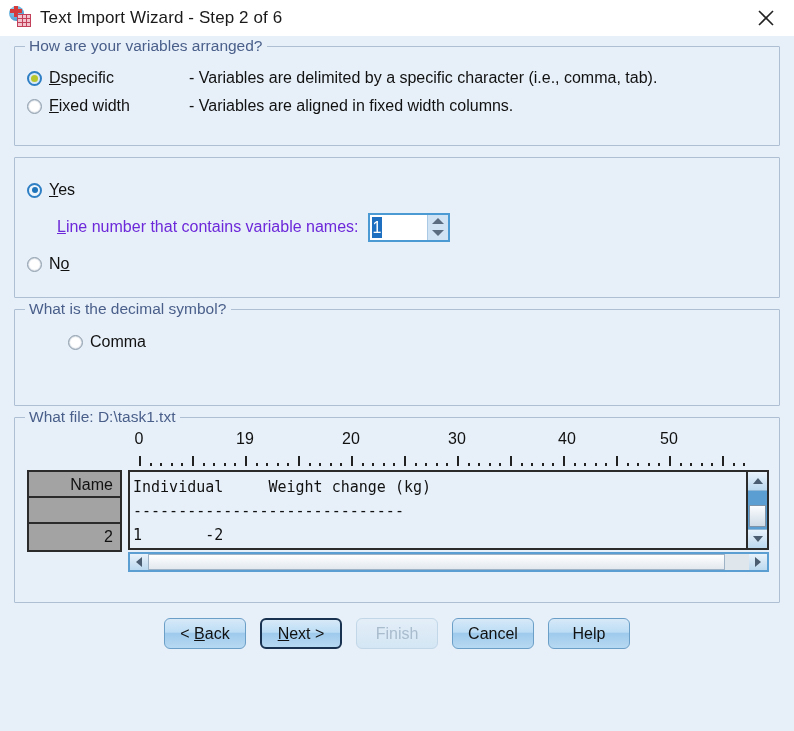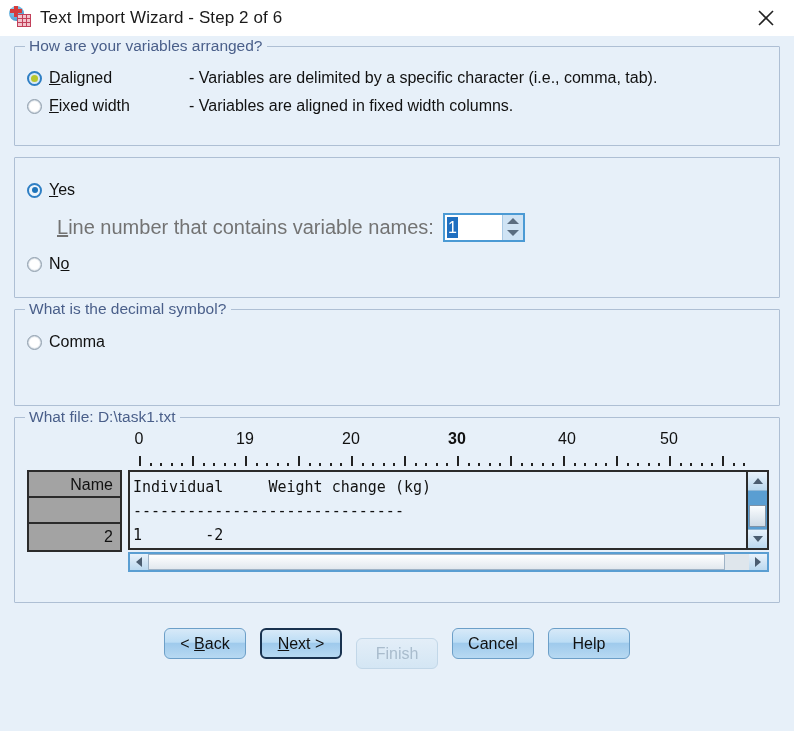--- a/index.html
+++ b/index.html
@@ -181,22 +181,22 @@
   
   .line-row {
     display: flex;
     align-items: center;
     height: 36px;
     padding-left: 30px;
     margin-top: 4px;
     margin-bottom: 4px;
   }
   .line-label {
-    font-size: 20px;
-    color: #737373;
+    font-size: 16px;
+    color: #6d28d9;
     margin-right: 9px;
     white-space: nowrap;
   }
   .spinner {
     display: flex;
     align-items: stretch;
     height: 29px;
     border: 2px solid #4b9ad4;
     background: #cfe3f4;
     box-sizing: border-box;
@@ -446,21 +446,20 @@
     white-space: nowrap;
   }
   .btn.focused {
     border: 2px solid #19324f;
   }
   .btn.disabled {
     color: #a9bccd;
     border: 1px solid #c2d7e8;
     background: linear-gradient(#e3eef8, #d4e6f4);
     cursor: default;
-    margin-top: 20px;
   }
   .btn u { text-decoration: underline; }
 </style>
 </head>
 <body>
 
 <div class="titlebar">
   <div class="app-icon">
     <span class="circle"></span>
     <span class="plus-h"></span>
@@ -483,21 +482,21 @@
 
 <div class="dialog">
 
   <div class="group" style="height:100px;">
     <div class="legend">How are your variables arranged?</div>
     <div class="group-inner">
       <div class="g1-row">
         <div class="g1-left">
           <div class="radio-row">
             <span class="radio on focus"></span>
-            <span class="radio-label"><u>D</u><span>aligned</span></span>
+            <span class="radio-label"><u>D</u><span>specific</span></span>
           </div>
         </div>
         <div class="desc">- Variables are delimited by a specific character (i.e., comma, tab).</div>
       </div>
       <div class="g1-row">
         <div class="g1-left">
           <div class="radio-row">
             <span class="radio off"></span>
             <span class="radio-label"><u>F</u><span>ixed width</span></span>
           </div>
@@ -531,40 +530,40 @@
         </div>
       </div>
 
       <div class="radio-row" style="height:30px;">
         <span class="radio off"></span>
         <span class="radio-label"><span>N</span><u>o</u></span>
       </div>
     </div>
   </div>
 
-  <div class="group" style="height:97px;">
+  <div class="group" style="height:97px;padding-left:41px;">
     <div class="legend">What is the decimal symbol?</div>
     <div class="group-inner">
       <div class="radio-row" style="height:30px;">
         <span class="radio off"></span>
         <span class="radio-label">Comma</span>
       </div>
     </div>
   </div>
 
   <div class="group preview-group" style="height:186px;">
     <div class="legend">What file:  D:\task1.txt</div>
     <div class="preview-inner">
 
       <div class="ruler">
         <div class="nums">
             <span class="rnum" style="left: 4px;">0</span>
             <span class="rnum" style="left: 110px;">19</span>
             <span class="rnum" style="left: 216px;">20</span>
-            <span class="rnum" style="left: 322px; font-weight: bold;">30</span>
+            <span class="rnum" style="left: 322px;">30</span>
             <span class="rnum" style="left: 432px;">40</span>
             <span class="rnum" style="left: 534px;">50</span>
           </div>
         <div class="ticks">
             <span class="tick major" style="left: 4px;"></span>
             <span class="tick minor" style="left: 14.6px;"></span>
             <span class="tick minor" style="left: 25.2px;"></span>
             <span class="tick minor" style="left: 35.8px;"></span>
             <span class="tick minor" style="left: 46.4px;"></span>
             <span class="tick major" style="left: 57px;"></span>

